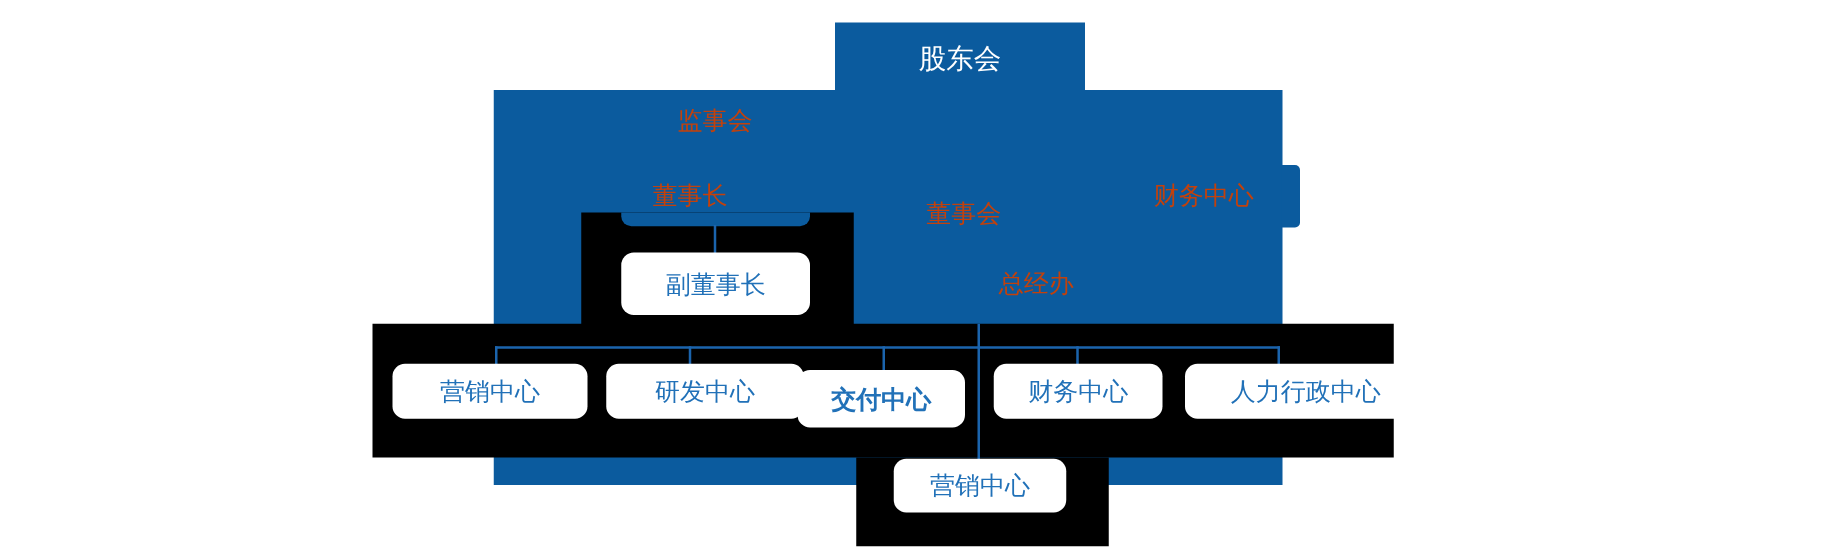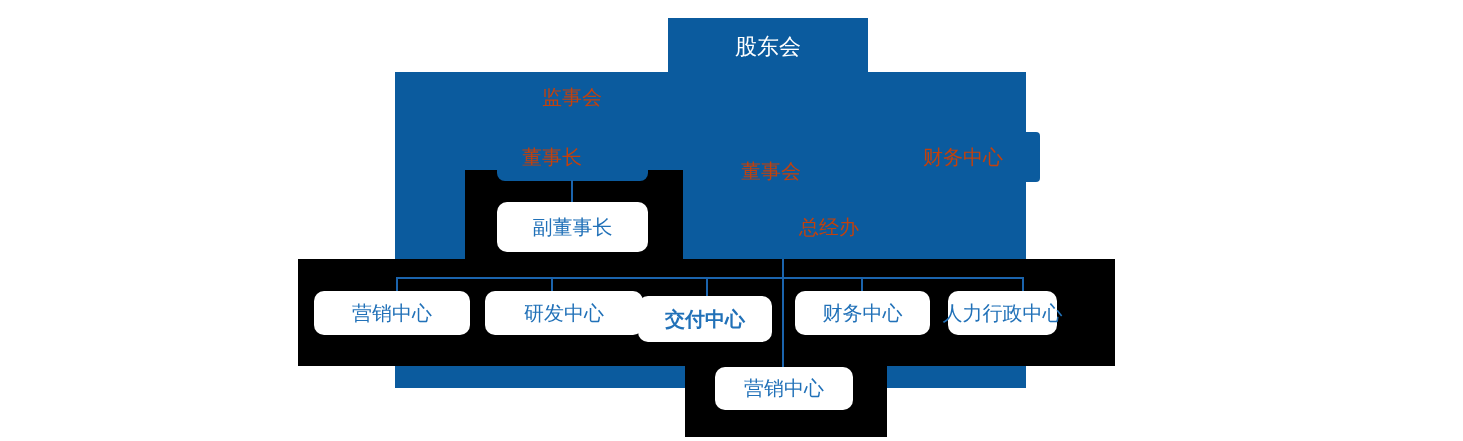--- a/index.html
+++ b/index.html
@@ -41,21 +41,21 @@
   .wbox {
     position: absolute; background: #ffffff; border-radius: 10px; z-index: 6;
     display: flex; align-items: center; justify-content: center;
     color: #2171b8; font-size: 20px; white-space: nowrap;
   }
   .b-vice   { left: 497px; top: 202px; width: 151px; height: 50px; }
   .b-c1     { left: 314px; top: 291px; width: 156px; height: 44px; }
   .b-c2     { left: 485px; top: 291px; width: 158px; height: 44px; }
   .b-c3     { left: 638px; top: 296px; width: 134px; height: 46px; font-weight: bold; }
   .b-c4     { left: 795px; top: 291px; width: 135px; height: 44px; }
-  .b-c5     { left: 948px; top: 291px; width: 109px; height: 44px; }
+  .b-c5     { left: 948px; top: 291px; width: 165px; height: 44px; padding-left: 14px; }
   .b-branch { left: 715px; top: 367px; width: 138px; height: 43px; }
   
   .plabel {
     position: absolute; z-index: 2; color: #c2410c; font-size: 20px;
     transform: translate(-50%, -50%); white-space: nowrap;
   }
   .lab-supervisory { left: 572px; top: 97px; }
   .lab-chairman    { left: 552px; top: 157px; }
   .lab-board       { left: 771px; top: 171px; }
   .lab-secretary   { left: 963px; top: 157px; }

